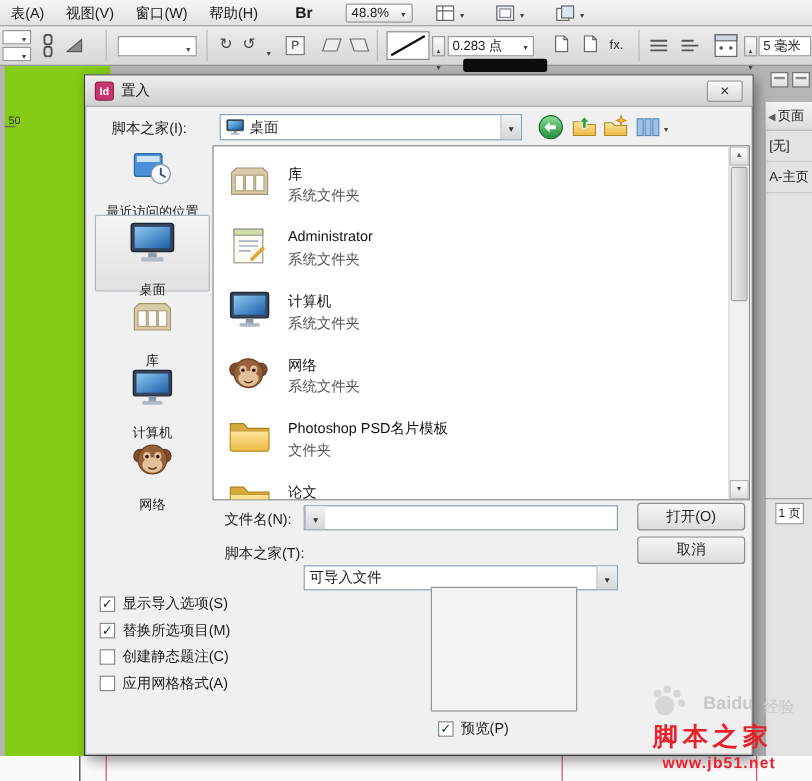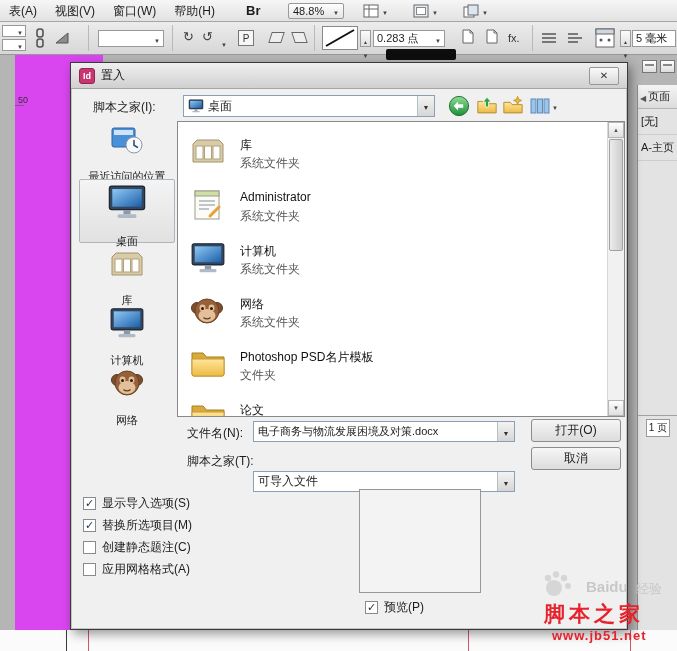--- a/index.html
+++ b/index.html
@@ -27,21 +27,21 @@
 .skew{width:13px;height:11px;border:1px solid #666;background:#eee;transform:skewX(-18deg)}
 .skew2{transform:skewX(18deg)}
 .lnsw{width:36px;height:24px;background:#fff;border:1px solid #888}
 .vspin{width:11px;height:17px;border:1px solid #9b9b9b;background:linear-gradient(#fbfbfb,#e0e0e0);display:flex;flex-direction:column;align-items:center;justify-content:space-between;padding:2px 0}
 .valbox{height:17px;background:#fff;border:1px solid #999;display:flex;align-items:center;justify-content:space-between;padding:0 3px;font-size:11px}
 .stroke-bar{width:70px;height:11px;background:#0d0d0d;border-radius:2px}
 .fxl{font-size:11px;color:#333}
 .vsep{width:1px;height:26px;background:#b9b9b9;top:3px}
 
 
-.pasteboard-left{position:absolute;left:15px;top:55px;width:88px;height:575px;background:#d946ef}
+.pasteboard-left{position:absolute;left:4px;top:55px;width:88px;height:575px;background:#84cc16}
 .ruler50{position:absolute;left:3px;top:40px;font-size:9px;color:#333}
 .rtick{position:absolute;left:0;top:50px;width:9px;height:1px;background:#666}
 .canvas-strip{position:absolute;left:0;top:630px;width:677px;height:21px;background:#fbfbfb}
 .guide{position:absolute;top:0;width:1px;height:21px;background:#d4536f}
 .g1{left:88px}.g2{left:468px}.g3{left:630px}
 .page-edge{position:absolute;left:66px;top:0;width:1px;height:21px;background:#3a3a3a}
 
 
 .pages{position:absolute;left:637px;top:85px;width:40px;height:545px;background:#e3e3e3;border-left:1px solid #8f8f8f;z-index:2}
 .ptab{height:24px;background:linear-gradient(#f4f4f4,#dcdcdc);border-bottom:1px solid #b5b5b5;display:flex;align-items:center;gap:2px;padding-left:2px;font-size:11px;overflow:hidden}
@@ -422,23 +422,20 @@
       </div>
       <div class="sb">
         <span class="sb-up"></span>
         <span class="sb-th"></span>
         <span class="sb-dn"></span>
       </div>
     </div>
 
     <span class="dlbl" style="left:116px;top:362px">文件名(N):</span>
     <span class="combo" style="left:182px;top:358px;width:262px;height:21px">
-      <span class="val" style="font-size:11px">
-          <span>电子商务与物流发展困境及对策.docx</span>
-        </span>
       <span class="btn">
           <span class="dn7"></span>
         </span>
     </span>
     <span class="w7btn" style="left:460px;top:356px;width:90px;height:23px">打开(O)</span>
 
     <span class="dlbl" style="left:116px;top:390px">脚本之家(T):</span>
     <span class="combo" style="left:182px;top:408px;width:262px;height:21px">
       <span class="val">
           <span>可导入文件</span>

